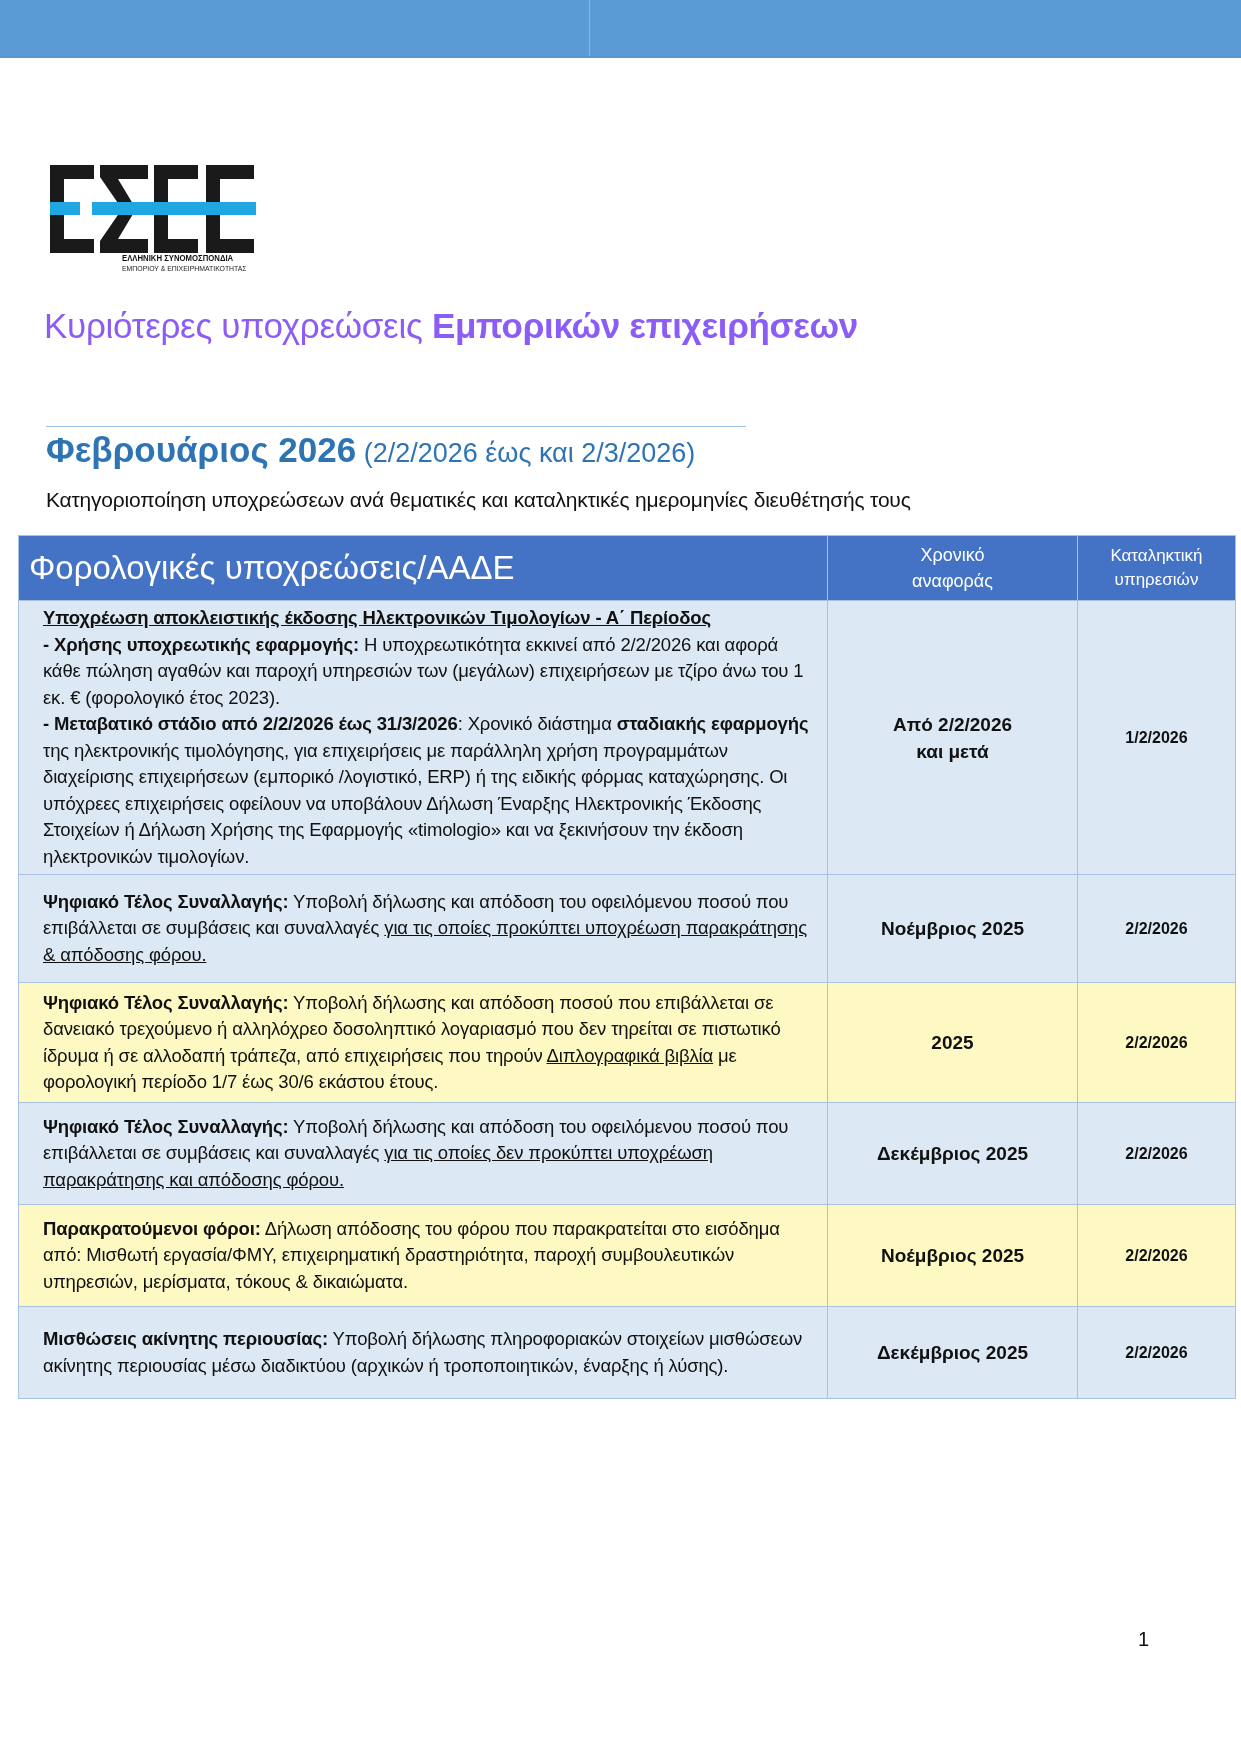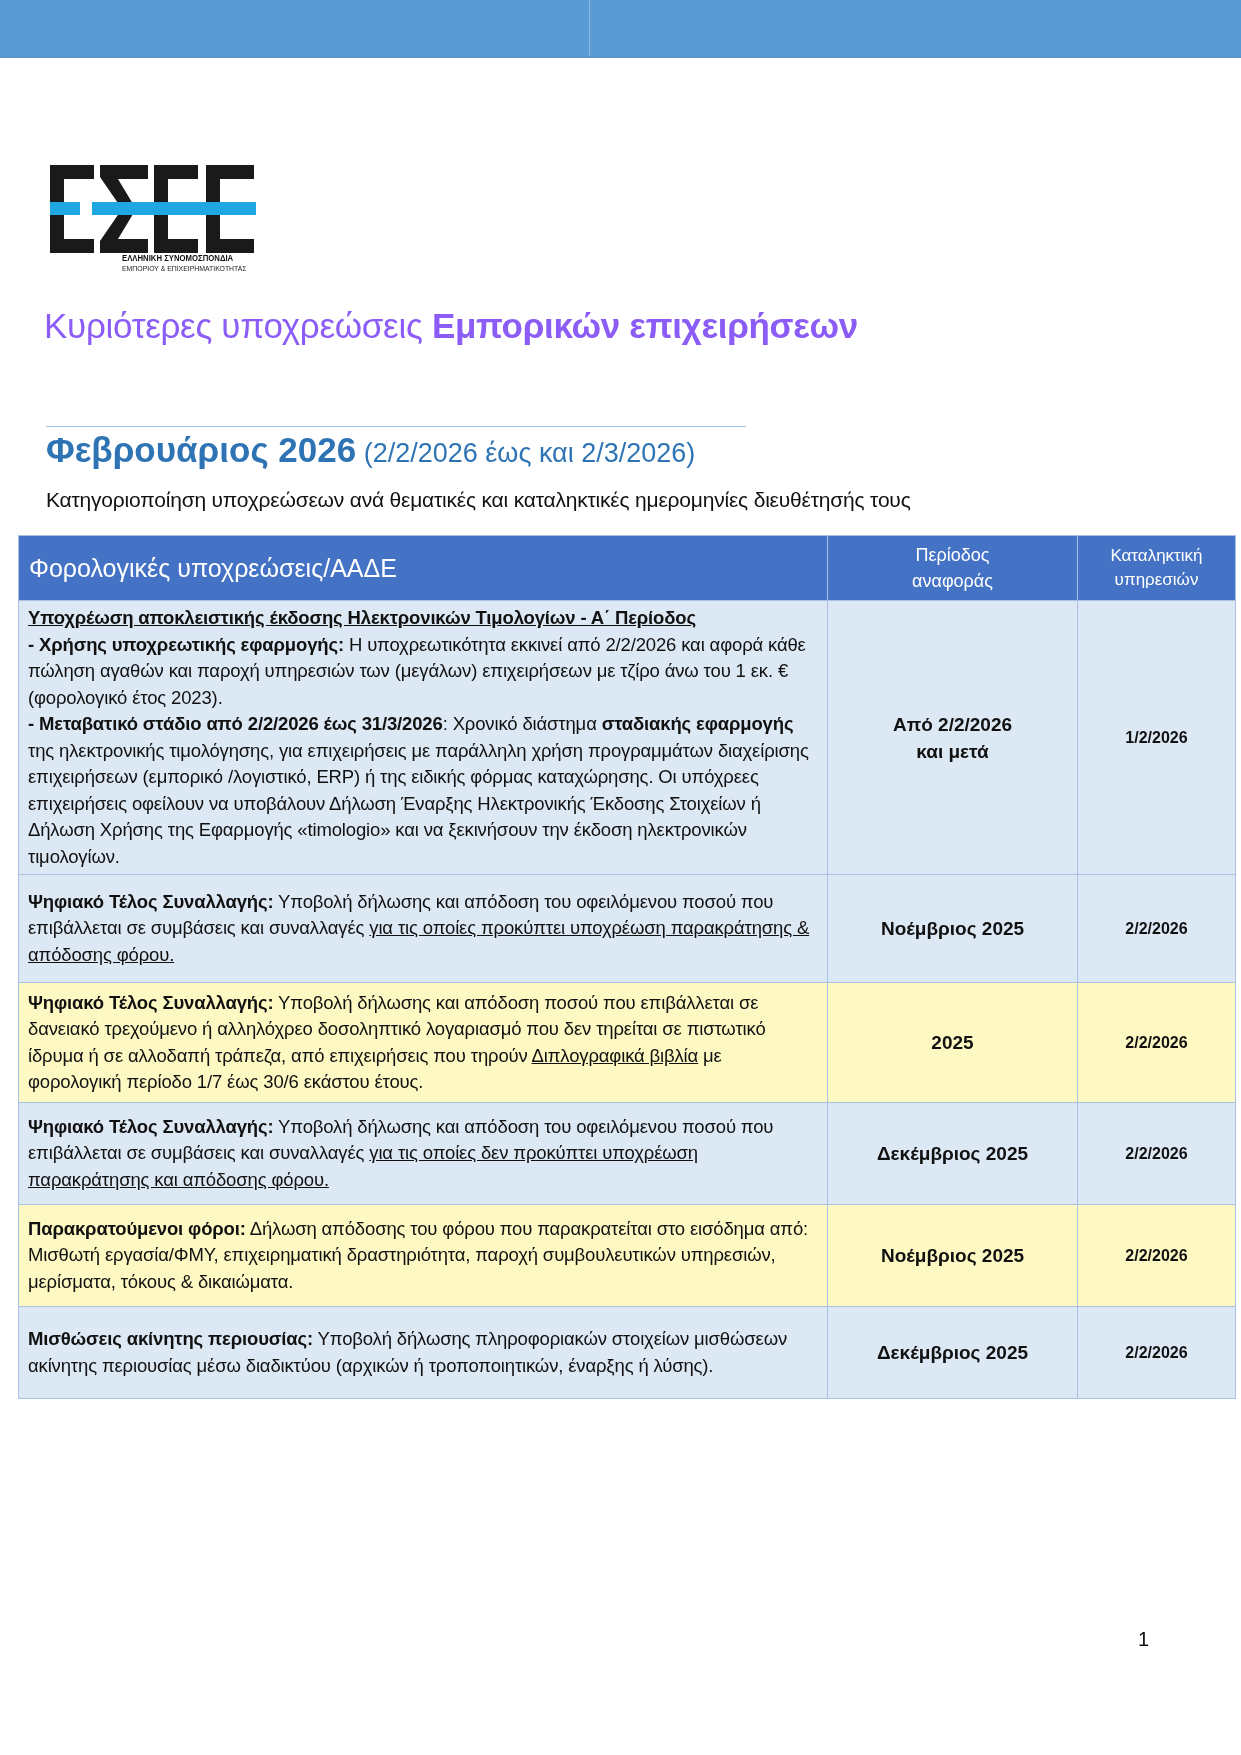--- a/index.html
+++ b/index.html
@@ -24,26 +24,26 @@
   .title2-underline { position: absolute; left: 46px; top: 426px; width: 700px; height: 1px; background: #9dc3e6; }
 
   .subtitle { position: absolute; left: 46px; top: 488px; font-size: 21px; color: #111; white-space: nowrap; letter-spacing: -0.2px; }
 
   table.obligations {
     position: absolute; left: 18px; top: 535px; width: 1192px;
     border-collapse: collapse; table-layout: fixed;
   }
   table.obligations th, table.obligations td { border: 1.5px solid #a9c1e5; }
   table.obligations th { background: #4472c4; color: #ffffff; font-weight: normal; }
-  th.col-desc { width: 788px; text-align: left; font-size: 25px; padding: 0 10px; height: 64px; }
+  th.col-desc { width: 788px; text-align: left; font-size: 33px; padding: 0 10px; height: 64px; }
   th.col-period { width: 247px; font-size: 18px; line-height: 26px; text-align: center; }
   th.col-deadline { width: 155px; font-size: 17px; line-height: 24px; text-align: center; }
   tr.shaded td { background: #dde8f5; }
   tr.plain td { background: #fef9c3; }
-  td.desc { font-size: 18.5px; line-height: 26.5px; padding: 4px 8px 4px 9px; vertical-align: top; letter-spacing: -0.15px; }
+  td.desc { font-size: 18.5px; line-height: 26.5px; padding: 4px 8px 4px 24px; vertical-align: top; letter-spacing: -0.15px; }
   td.desc.mid { vertical-align: middle; }
   td.period { font-size: 19px; line-height: 27px; text-align: center; vertical-align: middle; font-weight: bold; }
   td.deadline { font-size: 16px; font-weight: bold; text-align: center; vertical-align: middle; }
   .u { text-decoration: underline; }
   .b { font-weight: bold; }
   .line { display: block; }
 
   .page-number { position: absolute; left: 1138px; top: 1628px; font-size: 20px; color: #111; }
 </style>
 </head>
@@ -90,21 +90,21 @@
 </div>
 <div class="title2-underline"></div>
 
 <div class="subtitle">Κατηγοριοποίηση υποχρεώσεων ανά θεματικές και καταληκτικές ημερομηνίες διευθέτησής τους</div>
 
 <table class="obligations">
   <thead>
     <tr>
       <th class="col-desc">Φορολογικές υποχρεώσεις/ΑΑΔΕ</th>
       <th class="col-period">
-        <span class="line">Περίοδος</span>
+        <span class="line">Χρονικό</span>
         <span class="line">αναφοράς</span>
       </th>
       <th class="col-deadline">
         <span class="line">Καταληκτική</span>
         <span class="line">υπηρεσιών</span>
       </th>
     </tr>
   </thead>
   <tbody>
 

